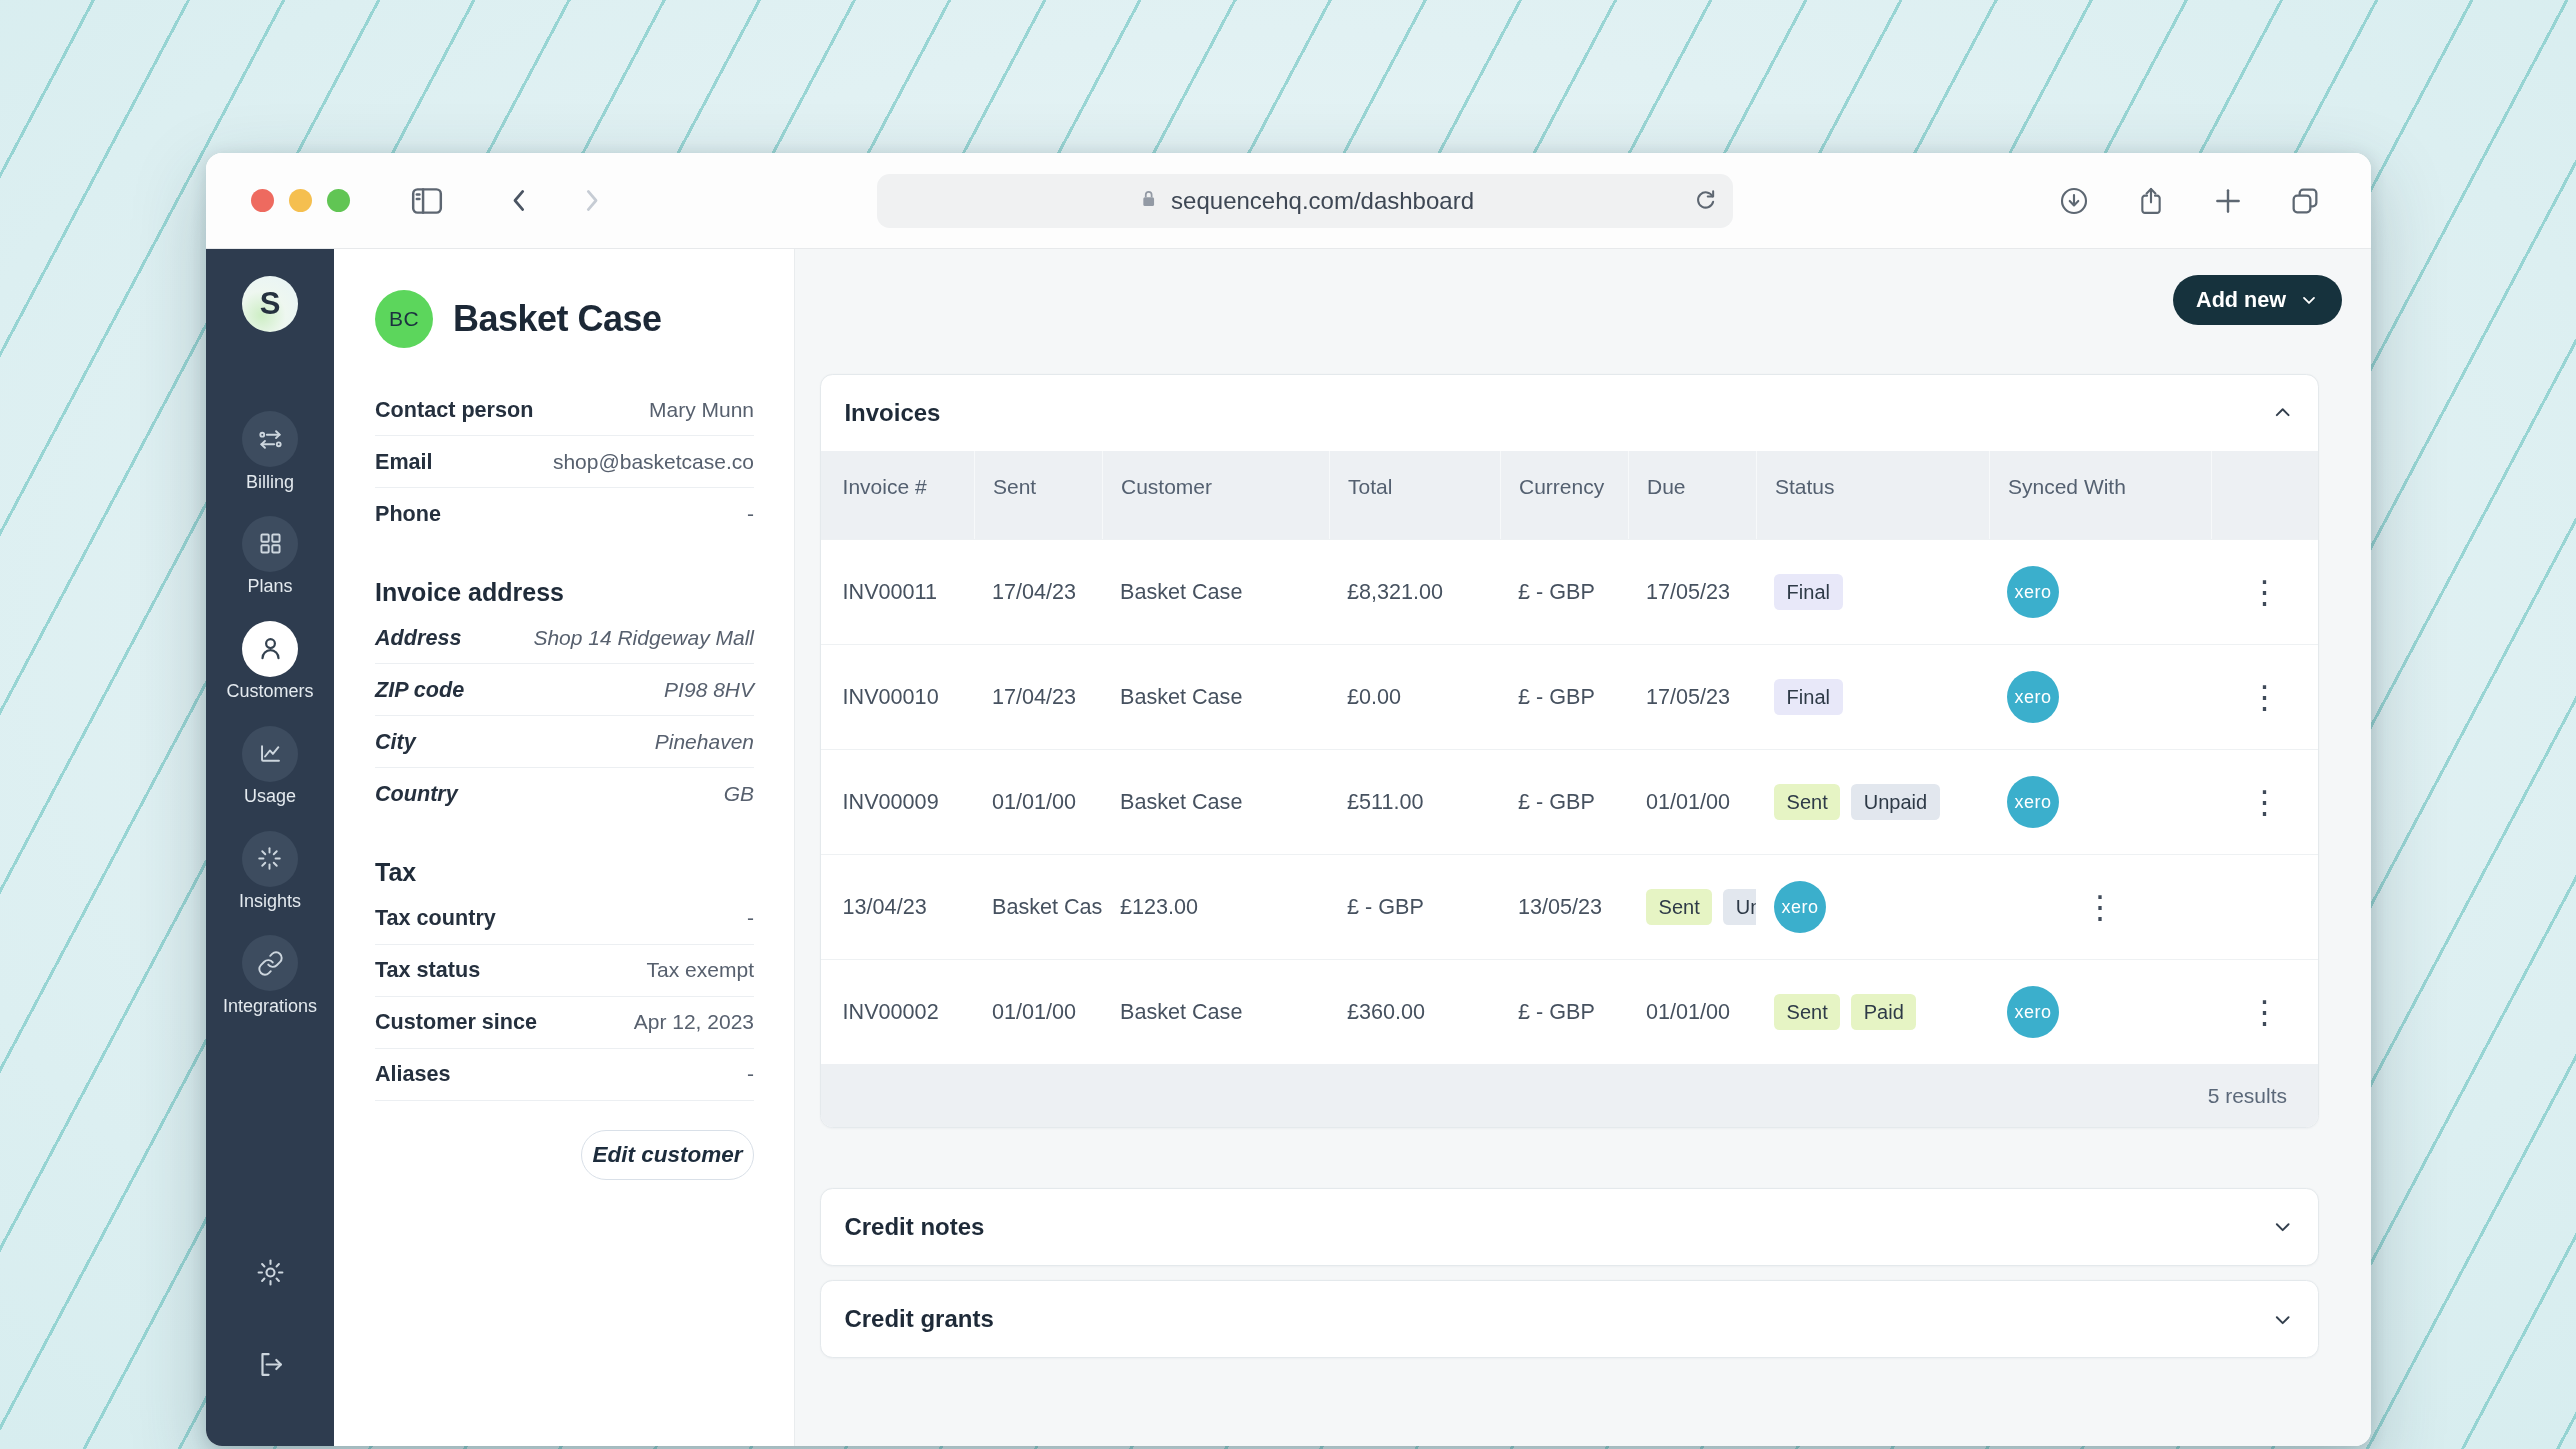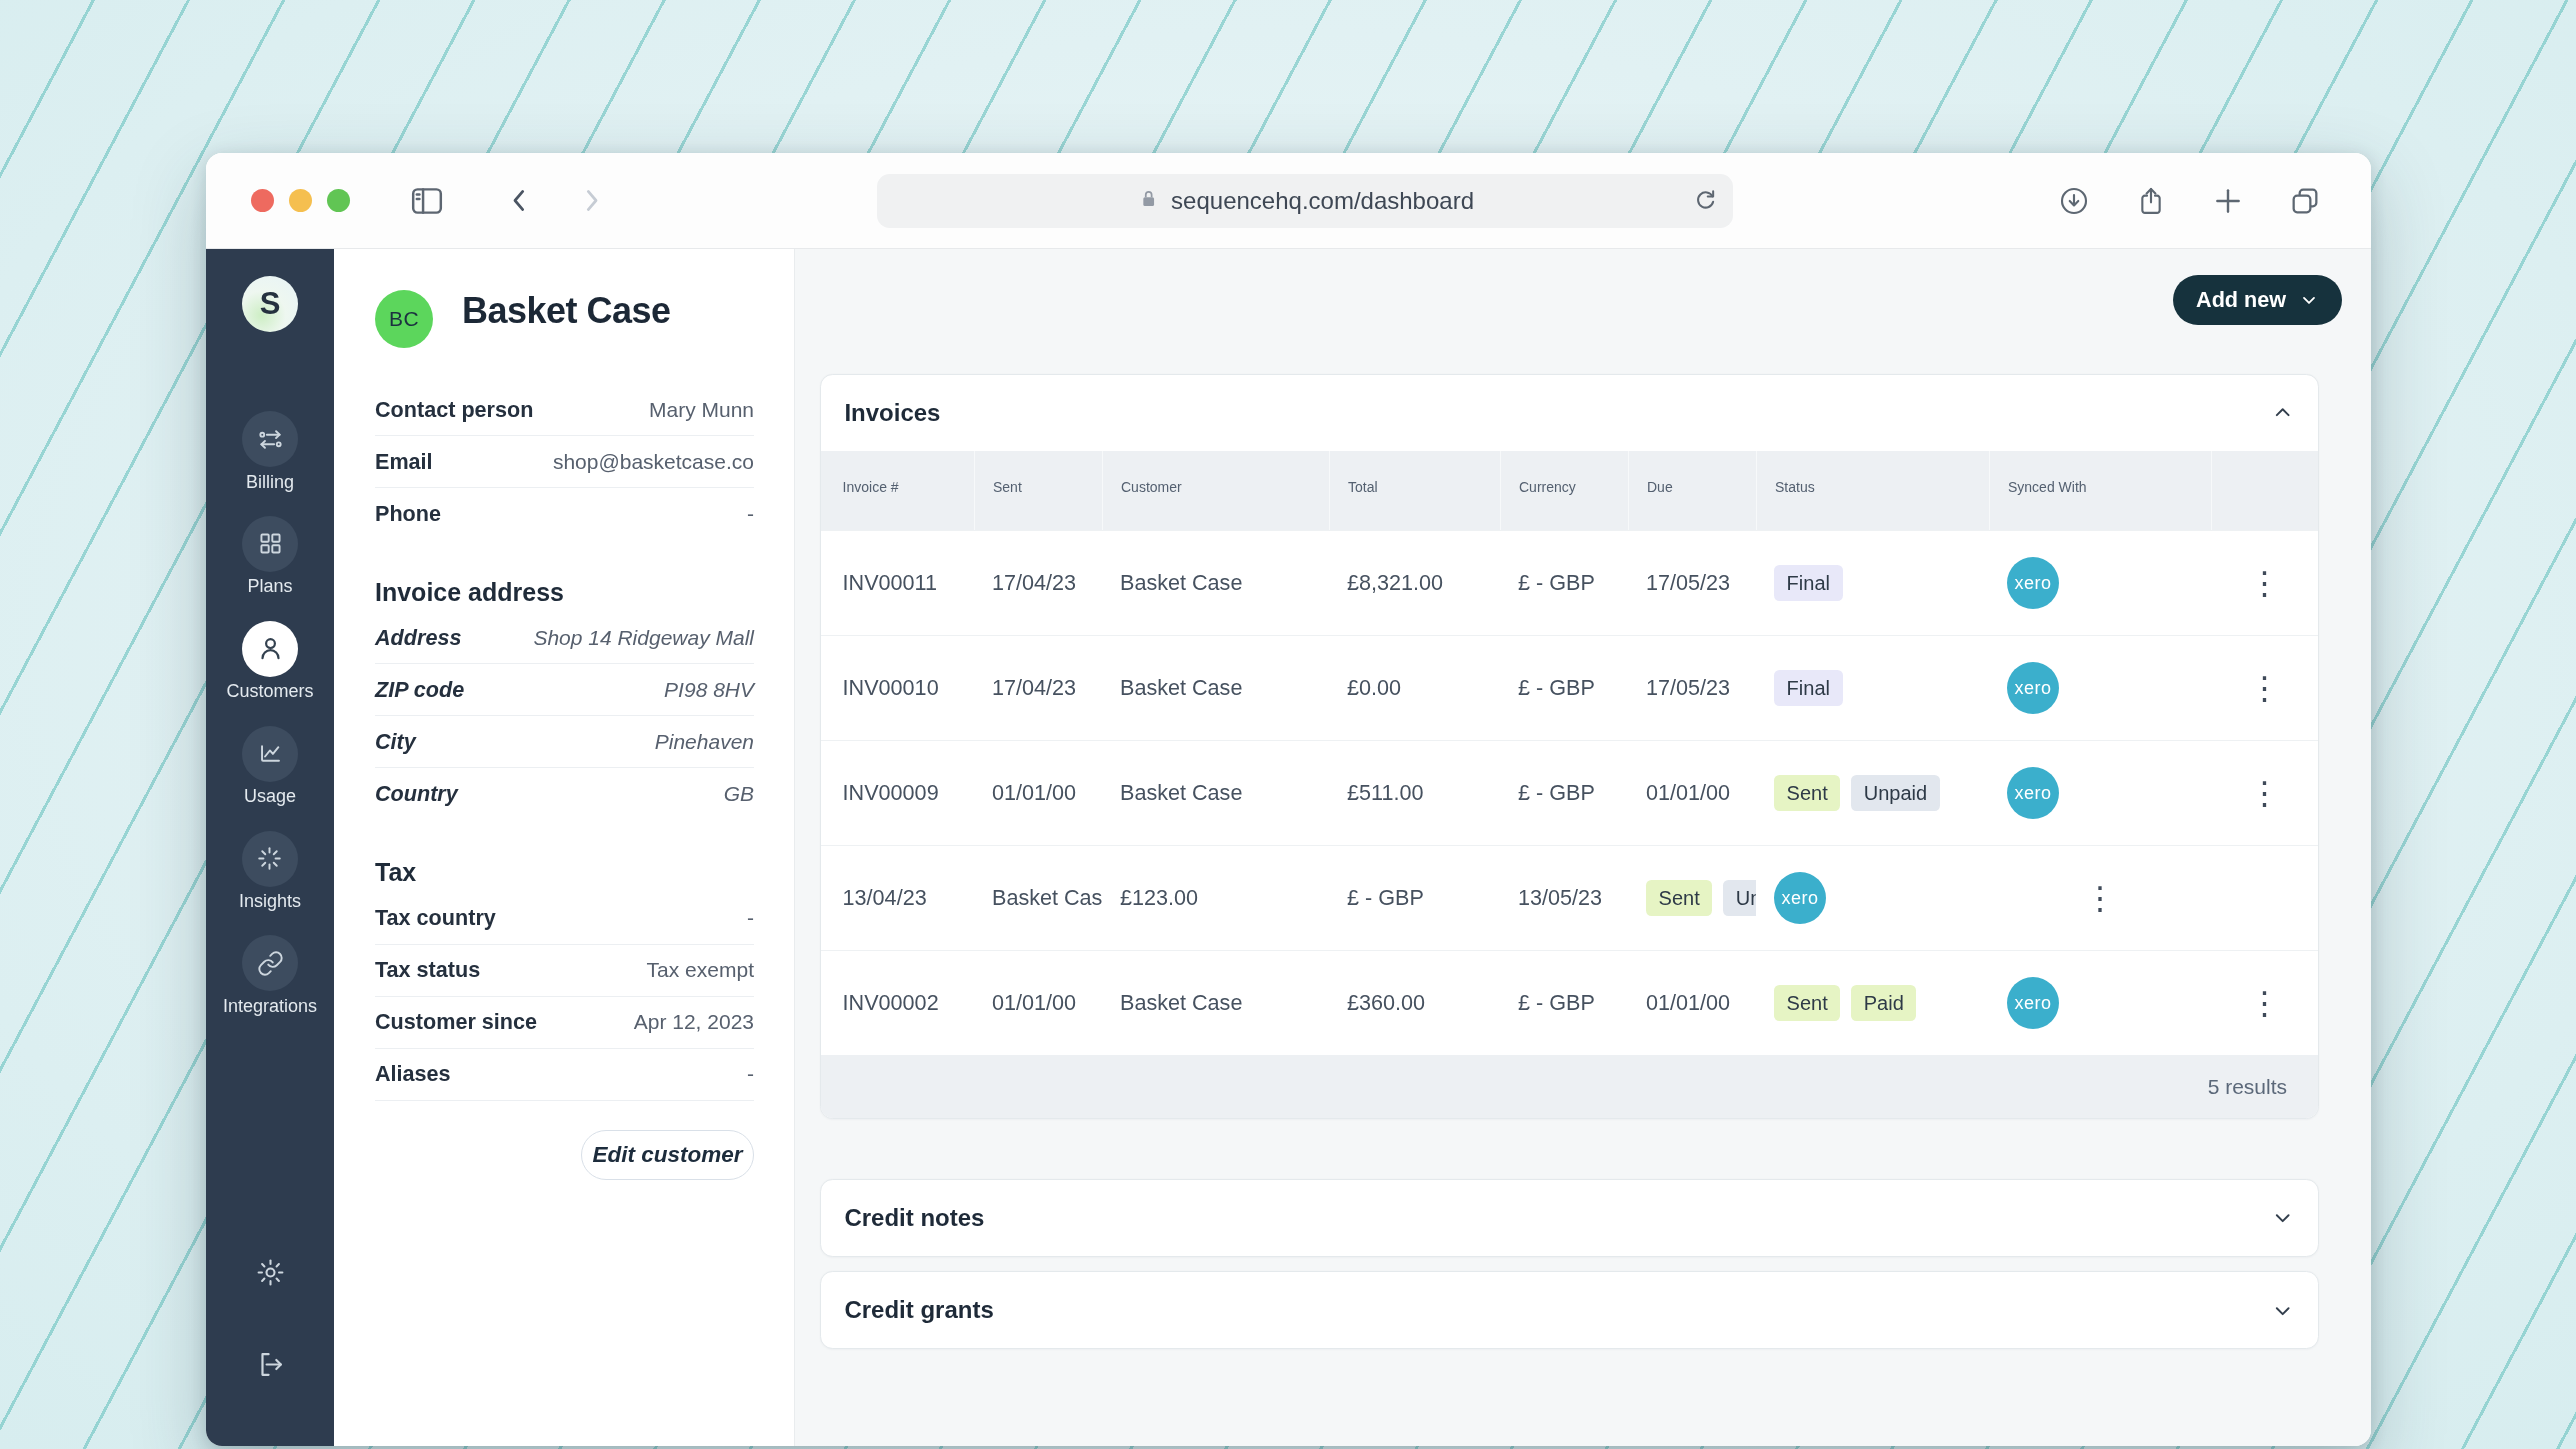--- a/index.html
+++ b/index.html
@@ -63,21 +63,21 @@
   .nav-label { margin-top:4.5px; font-size:18px; color:#e4eaef; }
   .side-spacer { flex:1; }
   .side-bottom-icon { margin-bottom:58px; cursor:pointer; }
   .side-bottom-icon.logout { margin-bottom:63px; }
 
   
   .customer-panel {
     width:461px; background:#ffffff; flex-shrink:0; border-right:0.9px solid #e9ecee;
     padding:0 40px 0 41px;
   }
-  .cust-header { margin-top:41px; display:flex; gap:29px; }
+  .cust-header { margin-top:41px; display:flex; align-items:center; gap:20px; }
   .cust-avatar {
     width:58px; height:58px; border-radius:50%; background:#5cd65c;
     display:flex; align-items:center; justify-content:center;
     font-size:21px; color:#1c3140; letter-spacing:0.5px;
   }
   .cust-name { font-size:36px; font-weight:bold; color:#1c2836; letter-spacing:-0.5px; }
   .kv-group { margin-top:36px; }
   .kv-row {
     height:52px; display:flex; align-items:center; justify-content:space-between;
     border-bottom:0.9px solid #eceff2;
@@ -112,21 +112,21 @@
   .invoices-card { margin-top:125px; overflow:hidden; }
   .card-title-row {
     height:76px; display:flex; align-items:center; justify-content:space-between;
     padding:0 23.4px; cursor:pointer;
   }
   .card-title { font-size:24px; font-weight:bold; color:#1e2a38; }
 
   .tgrid { display:grid; grid-template-columns:153px 128px 227px 171px 128px 128px 233px 222px 1fr; }
   .thead { background:#edf0f3; }
   .th {
-    height:79px; line-height:72px; font-size:14px; color:#546070;
+    height:88px; line-height:72px; font-size:21px; color:#546070;
     padding-left:18px; border-left:1.8px solid #f7f9fa; overflow:hidden; white-space:nowrap;
   }
   .th:first-child { padding-left:21.6px; border-left:none; }
   .t-row { border-top:0.9px solid #eef1f3; }
   .t-row:first-of-type { border-top:none; }
   .cell {
     height:104px; display:flex; align-items:center; padding-left:18px;
     font-size:21.6px; color:#46515f; overflow:hidden; white-space:nowrap;
   }
   .cell:first-child { padding-left:21.6px; }

